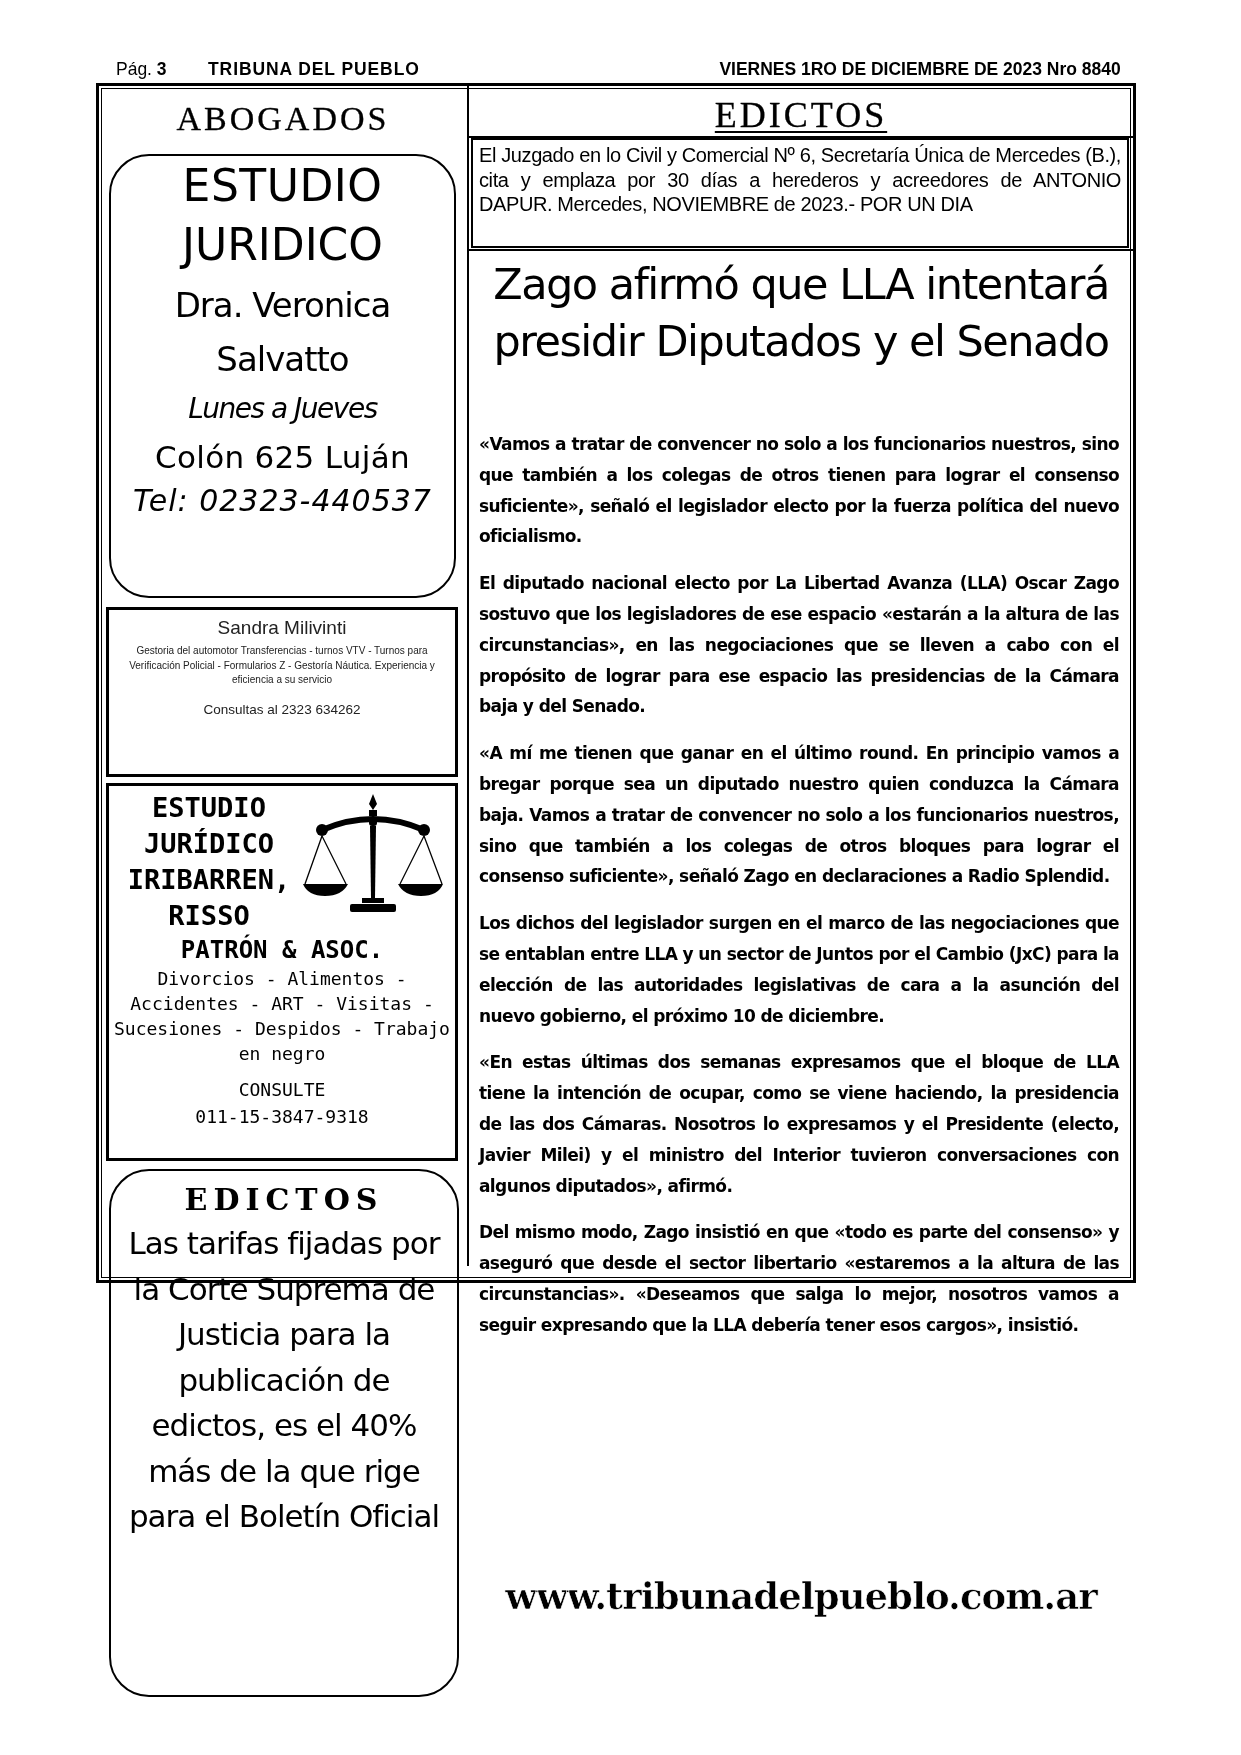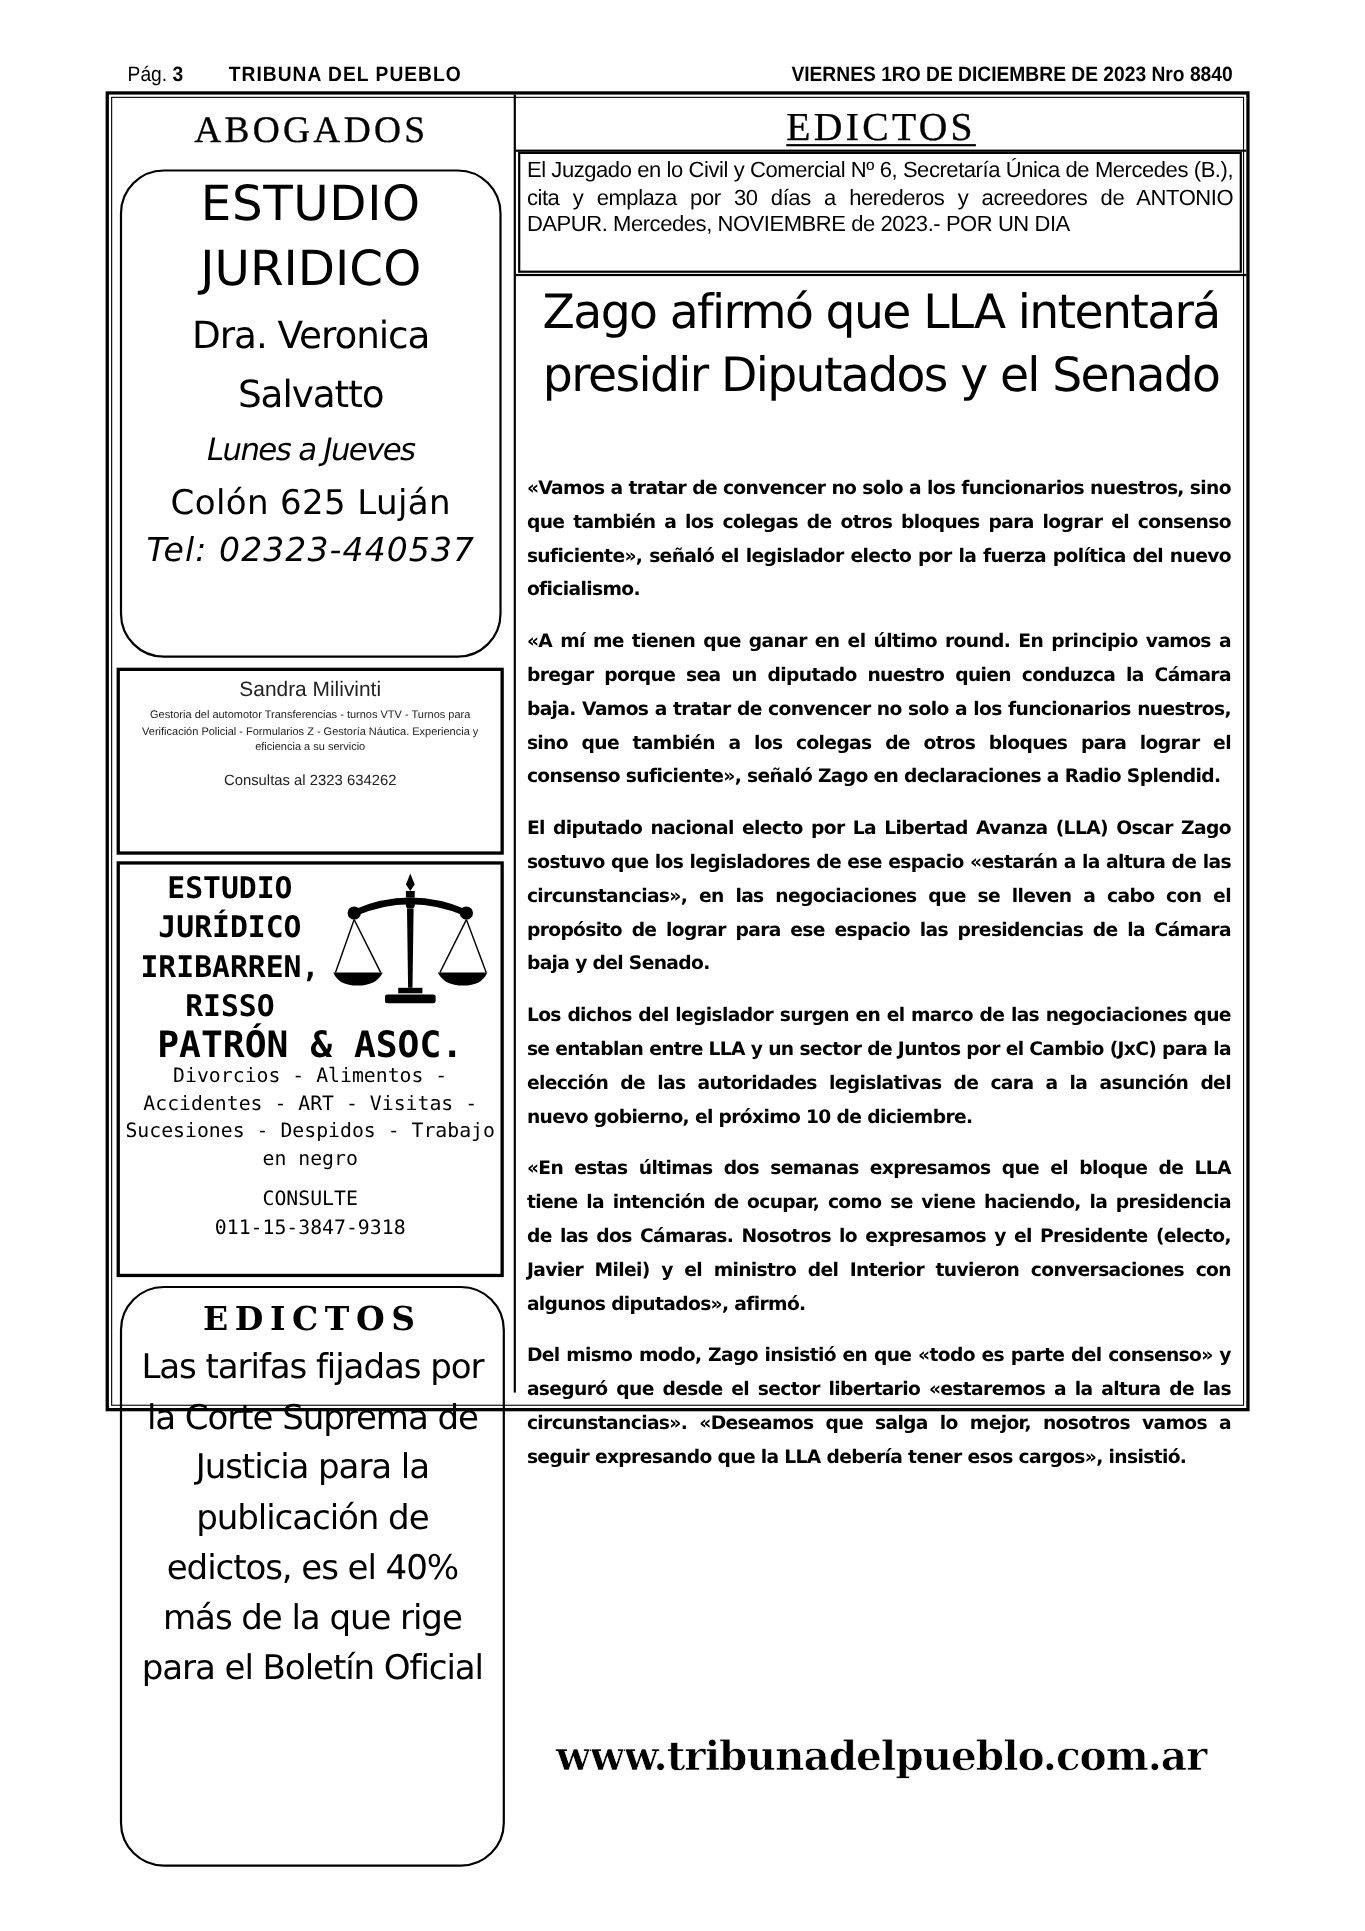--- a/index.html
+++ b/index.html
@@ -31,21 +31,21 @@
 
   .ad2 { position: absolute; left: 7px; top: 521px; width: 352px; height: 170px; border: 3px solid #000; box-sizing: border-box; text-align: center; font-family: Liberation Sans, sans-serif; color: #222; }
   .ad2 .name { font-size: 19px; margin-top: 6px; line-height: 24px; }
   .ad2 .desc { font-size: 10px; line-height: 14.5px; margin-top: 4px; padding: 0 10px; }
   .ad2 .contact { font-size: 13.5px; margin-top: 14px; }
 
   .ad3 { position: absolute; left: 7px; top: 697px; width: 352px; height: 378px; border: 3px solid #000; box-sizing: border-box; font-family: "DejaVu Sans Mono", monospace; text-align: center; }
   .ad3 .firm { position: absolute; left: 0; top: 4px; width: 200px; font-size: 27px; font-weight: bold; line-height: 36px; }
   .ad3 .firm span { display: block; }
   .ad3 .scale { position: absolute; left: 193px; top: 6px; width: 142px; height: 124px; }
-  .ad3 .firm2 { position: absolute; left: 0; top: 146px; width: 100%; font-size: 33px; font-weight: bold; line-height: 36px; box-sizing: border-box; }
+  .ad3 .firm2 { position: absolute; left: 0; top: 146px; width: 100%; font-size: 24px; font-weight: bold; line-height: 36px; box-sizing: border-box; }
   .ad3 .services { position: absolute; left: 0; top: 180px; width: 100%; font-size: 18px; line-height: 25px; }
   .ad3 .consult { position: absolute; left: 0; top: 290px; width: 100%; font-size: 18px; line-height: 27px; }
 
   .ad4 { position: absolute; left: 10px; top: 1083px; width: 350px; height: 528px; border: 2px solid #000; border-radius: 40px; box-sizing: border-box; text-align: center; font-family: "DejaVu Sans", sans-serif; }
   .ad4 .title { font-family: "DejaVu Serif", serif; font-weight: 900; font-size: 30px; letter-spacing: 6px; margin-top: 12px; line-height: 34px; }
   .ad4 .body { font-size: 31px; line-height: 45.5px; letter-spacing: -1px; margin-top: 4px; padding: 0 8px; }
 
   
   .right-col { position: absolute; left: 370px; top: 0; width: 664px; height: 100%; }
   .section-title-right { position: absolute; left: 0; top: 8px; width: 664px; text-align: center; font-family: "Liberation Serif", serif; font-size: 36px; letter-spacing: 3px; text-decoration: underline; text-underline-offset: 4px; text-decoration-thickness: 2px; -webkit-text-stroke: 0.3px #000; }
@@ -132,23 +132,23 @@
 
   <div class="right-col">
     <div class="section-title-right">EDICTOS</div>
     <div class="hr-top"></div>
     <div class="edict-box">El Juzgado en lo Civil y Comercial Nº 6, Secretaría Única de Mercedes (B.), cita y emplaza por 30 días a herederos y acreedores de ANTONIO DAPUR. Mercedes, NOVIEMBRE de 2023.- POR UN DIA</div>
     <div class="hr-bottom"></div>
 
     <div class="headline">Zago afirmó que LLA intentará presidir Diputados y el Senado</div>
 
     <div class="article">
-      <p>«Vamos a tratar de convencer no solo a los funcionarios nuestros, sino que también a los colegas de otros bloques para lograr el consenso suficiente», señaló el legislador electo por la fuerza política del nuevo oficialismo.</p>
+      <p>«Vamos a tratar de convencer no solo a los funcionarios nuestros, sino que también a los colegas de otros tienen para lograr el consenso suficiente», señaló el legislador electo por la fuerza política del nuevo oficialismo.</p>
+      <p>El diputado nacional electo por La Libertad Avanza (LLA) Oscar Zago sostuvo que los legisladores de ese espacio «estarán a la altura de las circunstancias», en las negociaciones que se lleven a cabo con el propósito de lograr para ese espacio las presidencias de la Cámara baja y del Senado.</p>
       <p>«A mí me tienen que ganar en el último round. En principio vamos a bregar porque sea un diputado nuestro quien conduzca la Cámara baja. Vamos a tratar de convencer no solo a los funcionarios nuestros, sino que también a los colegas de otros bloques para lograr el consenso suficiente», señaló Zago en declaraciones a Radio Splendid.</p>
-      <p>El diputado nacional electo por La Libertad Avanza (LLA) Oscar Zago sostuvo que los legisladores de ese espacio «estarán a la altura de las circunstancias», en las negociaciones que se lleven a cabo con el propósito de lograr para ese espacio las presidencias de la Cámara baja y del Senado.</p>
       <p>Los dichos del legislador surgen en el marco de las negociaciones que se entablan entre LLA y un sector de Juntos por el Cambio (JxC) para la elección de las autoridades legislativas de cara a la asunción del nuevo gobierno, el próximo 10 de diciembre.</p>
       <p>«En estas últimas dos semanas expresamos que el bloque de LLA tiene la intención de ocupar, como se viene haciendo, la presidencia de las dos Cámaras. Nosotros lo expresamos y el Presidente (electo, Javier Milei) y el ministro del Interior tuvieron conversaciones con algunos diputados», afirmó.</p>
       <p>Del mismo modo, Zago insistió en que «todo es parte del consenso» y aseguró que desde el sector libertario «estaremos a la altura de las circunstancias». «Deseamos que salga lo mejor, nosotros vamos a seguir expresando que la LLA debería tener esos cargos», insistió.</p>
     </div>
 
     <div class="website"><span>www.tribunadelpueblo.com.ar</span></div>
   </div>
 </div>
 
 </body></html>

